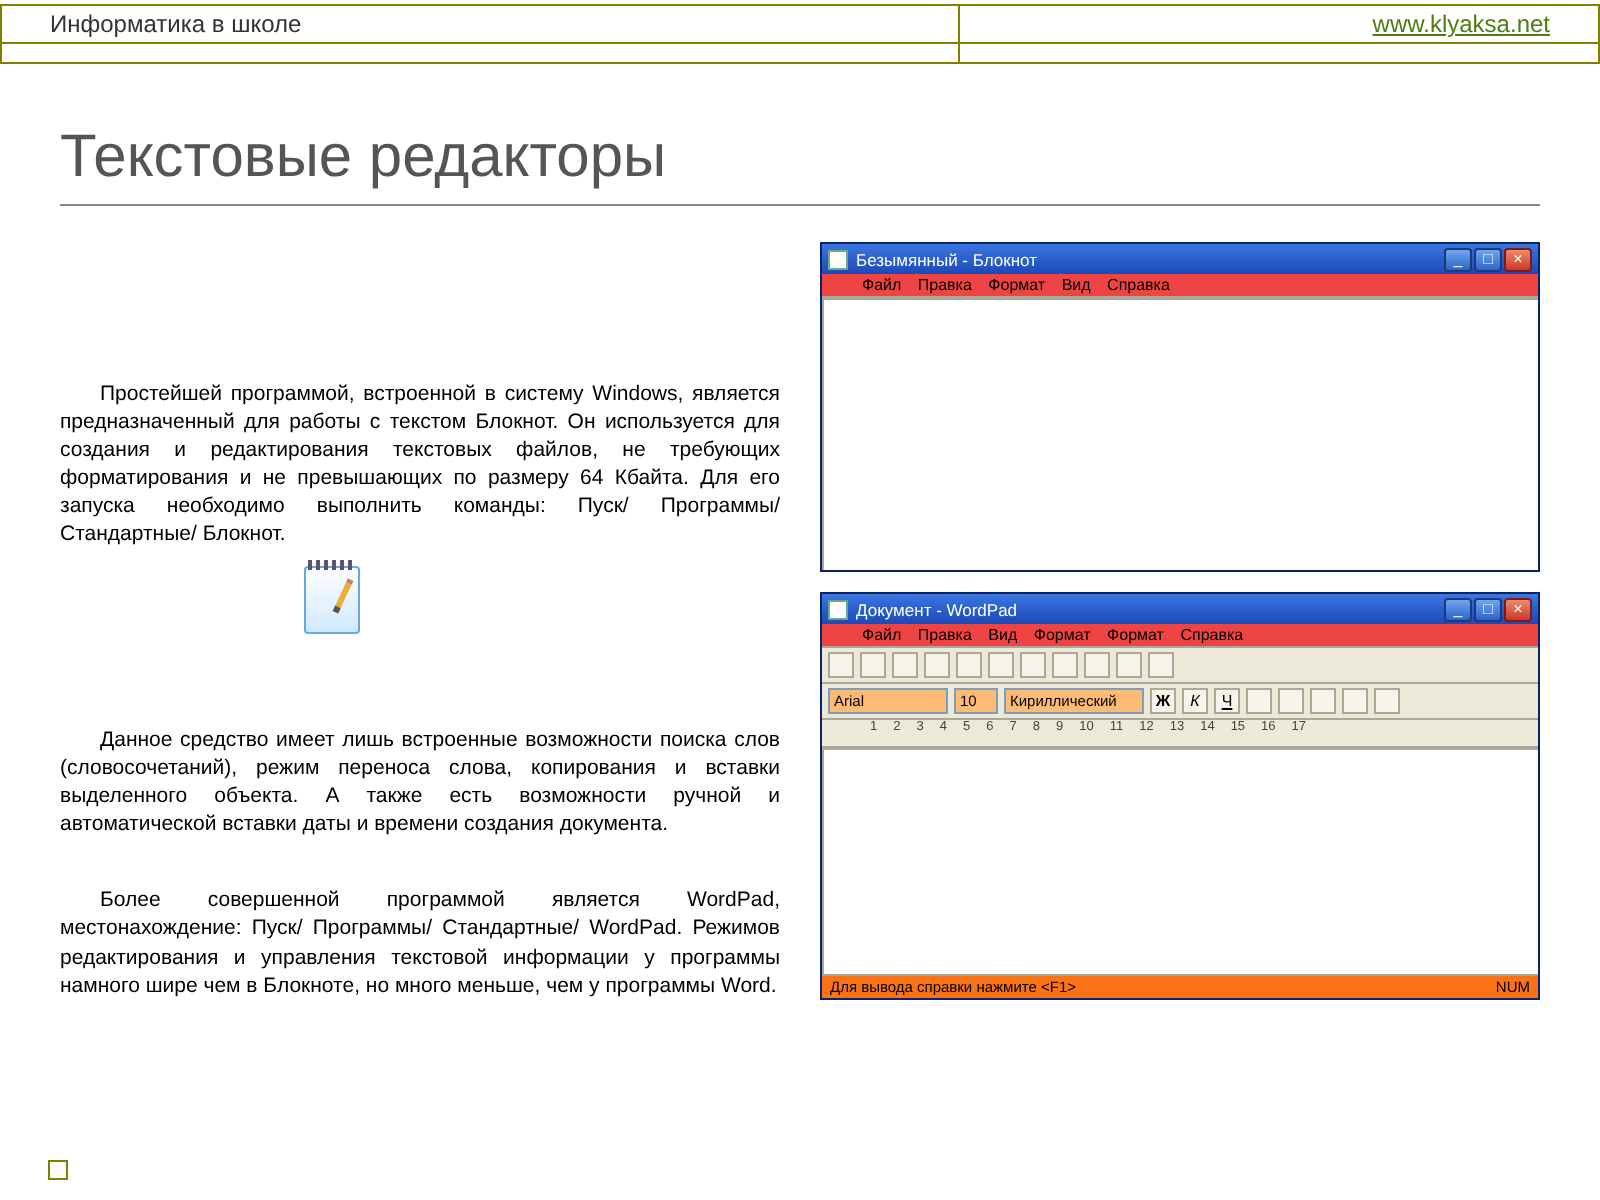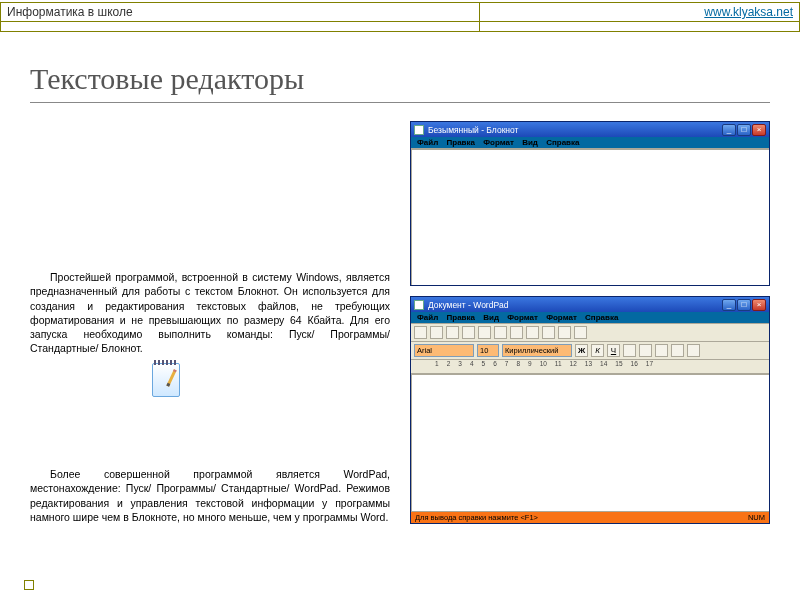--- a/index.html
+++ b/index.html
@@ -12,33 +12,33 @@
     overflow: hidden;
   }
   .header-table {
     width: 100%;
     border-collapse: collapse;
     margin-top: 2px;
   }
   .header-table td {
     border: 1px solid #808000;
     font-size: 12px;
-    padding: 2px 6px;
+    padding: 2px 24px;
     height: 18px;
   }
   .header-left { width: 60%; color: #333; }
   .header-right { width: 40%; text-align: right; }
-  .header-right a { color: #0369a1; text-decoration: underline; }
+  .header-right a { color: #4d7c0f; text-decoration: underline; }
   .header-row2 td { height: 10px; padding: 0; }
   
   .content {
     padding: 30px 30px 0 30px;
   }
   .title {
-    font-family: Liberation Serif, serif;
+    font-family: Liberation Sans, sans-serif;
     font-size: 30px;
     font-weight: normal;
     color: #555;
     border-bottom: 1px solid #888;
     padding-bottom: 6px;
     margin-bottom: 18px;
   }
   .columns {
     display: flex;
     gap: 20px;
@@ -113,26 +113,25 @@
     background: linear-gradient(#6fa7ef,#2a63c7);
     border: 1px solid #1a3a80;
     border-radius: 2px;
     color: #fff;
     font-size: 8px;
     line-height: 10px;
     text-align: center;
   }
   .winbtn.close { background: linear-gradient(#ef8a6f,#c73a2a); border-color: #801a1a; }
   .menubar {
-    background: #0369a1;
-    padding: 1px 6px;
+    background: #ef4444;
+    padding: 1px 20px;
     border-bottom: 1px solid #aca899;
     font-size: 8px;
     color: #000;
-    font-weight: bold;
   }
   .menubar span { margin-right: 6px; }
   .toolbar {
     background: #ece9d8;
     padding: 2px 3px;
     border-bottom: 1px solid #aca899;
     display: flex;
     gap: 3px;
     align-items: center;
     font-size: 8px;
@@ -169,21 +168,21 @@
   }
   .statusbar {
     background: #f97316;
     border-top: 1px solid #aca899;
     font-size: 7.5px;
     padding: 1px 4px;
     display: flex;
     justify-content: space-between;
   }
   .notepad-win { height: 165px; }
-  .wordpad-win { height: 228px; }
+  .wordpad-win { height: 204px; }
   .footer-square {
     position: absolute;
     bottom: 10px; left: 24px;
     width: 10px; height: 10px;
     border: 1px solid #808000;
   }
 </style>
 </head>
 <body>
 
@@ -207,20 +206,21 @@
 
   <div class="columns">
     <div class="text-col">
       <p><span>Простейшей программой, встроенной в систему Windows, является предназначенный для работы с текстом Блокнот. Он используется для создания и редактирования текстовых файлов, не требующих форматирования и не превышающих по размеру 64 Кбайта. Для его запуска необходимо выполнить команды: Пуск/ Программы/ Стандартные/ Блокнот.</span></p>
       <div class="notepad-icon">
         <div class="pad"></div>
           <div class="spiral"></div>
           <div class="pencil"></div>
       </div>
       <div class="gap"></div>
+      <p><span>Данное средство имеет лишь встроенные возможности поиска слов (словосочетаний), режим переноса слова, копирования и вставки выделенного объекта. А также есть возможности ручной и автоматической вставки даты и времени создания документа.</span></p>
       <div class="gap-small"></div>
       <p><span>Более совершенной программой является WordPad, местонахождение: Пуск/ Программы/ Стандартные/ WordPad. Режимов редактирования и управления текстовой информации у программы намного шире чем в Блокноте, но много меньше, чем у программы Word.</span></p>
     </div>
 
     <div class="img-col">
 
       <div class="app-window notepad-win">
         <div class="titlebar">
           <div class="ticon"></div>
           <div class="caption">Безымянный - Блокнот</div>

